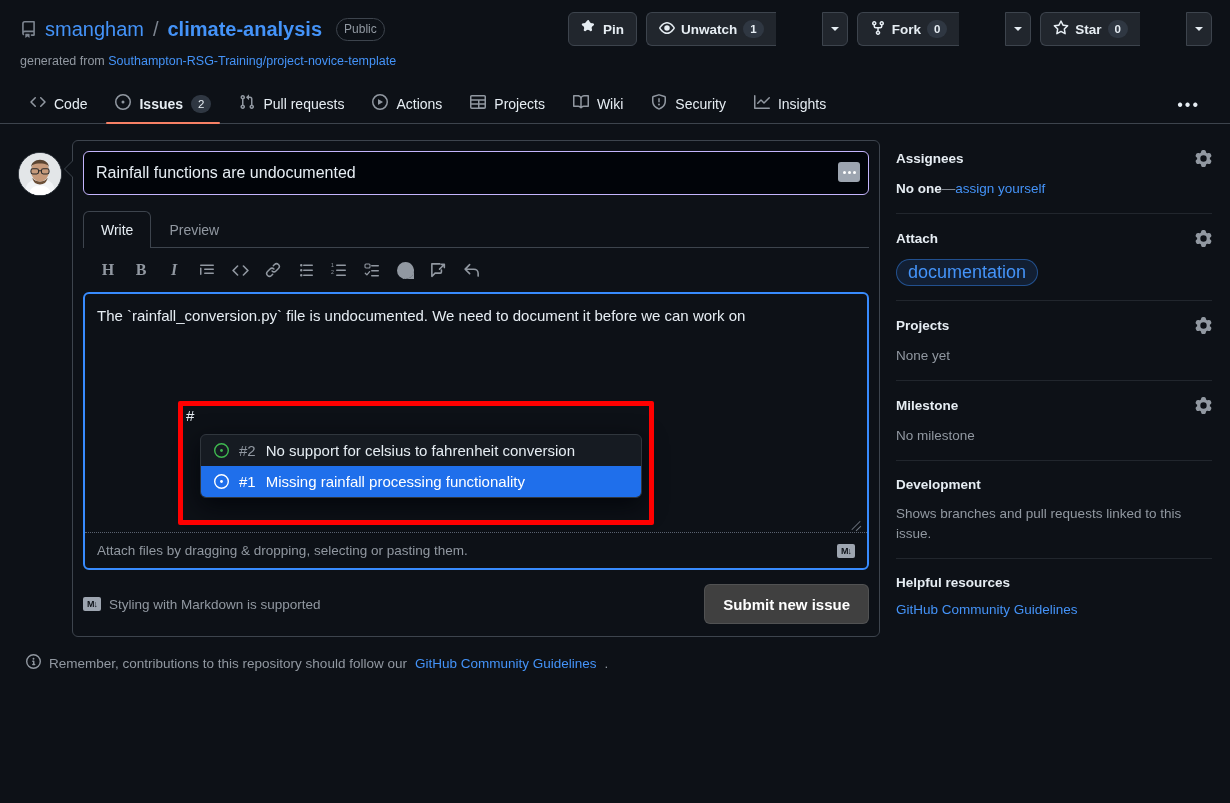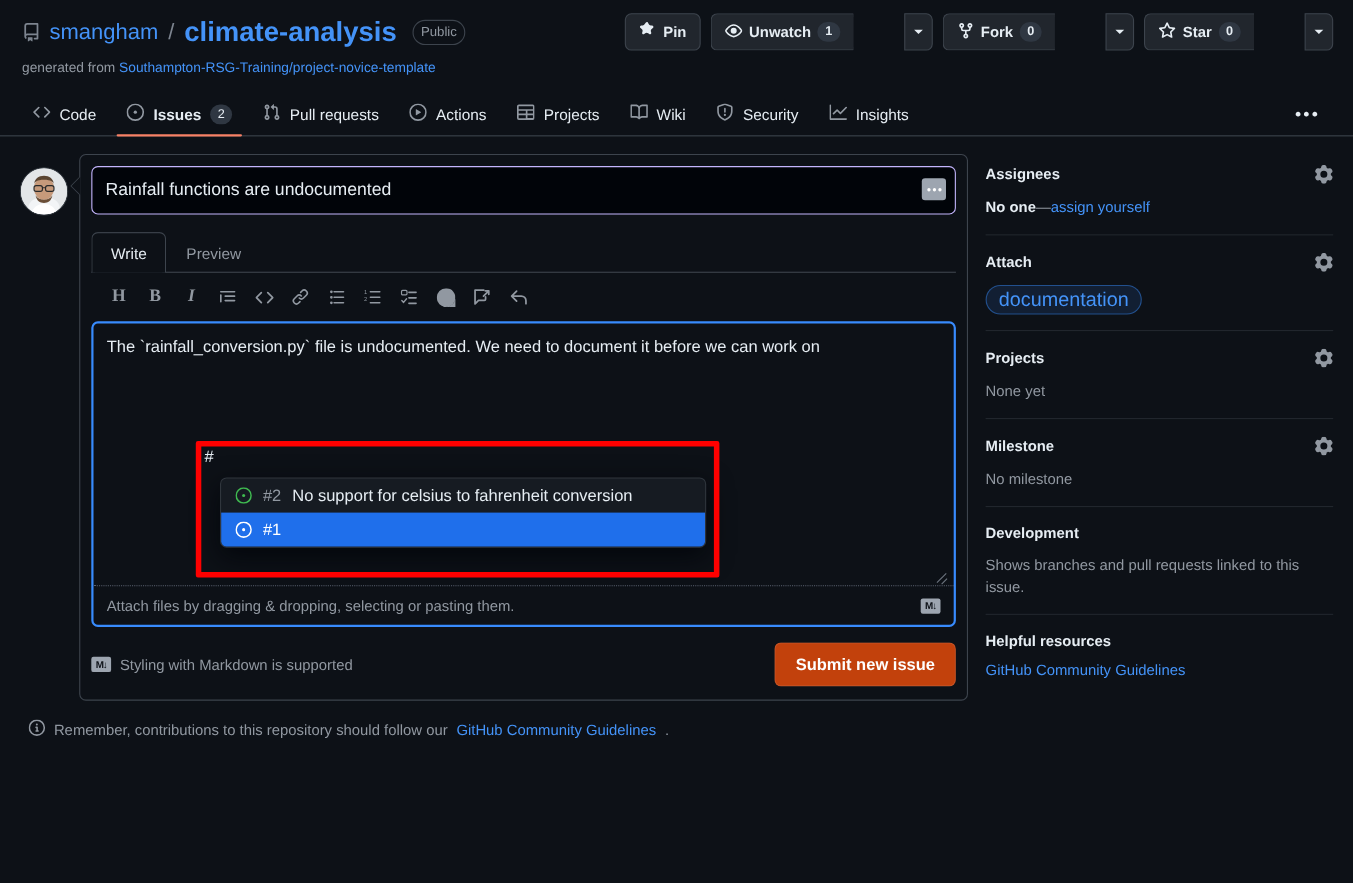--- a/index.html
+++ b/index.html
@@ -12,21 +12,21 @@
     overflow: hidden;
   }
   .page { position: relative; width: 1230px; height: 617px; }
 
   
   .repo-header { padding: 12px 20px 0 20px; }
   .repo-title-row { display: flex; align-items: center; gap: 8px; height: 34px; }
   .repo-icon { color: #7d8590; flex: 0 0 auto; display: flex; align-items: center; }
   .repo-owner { color: #4493f8; font-size: 20px; text-decoration: none; }
   .repo-sep { color: #7d8590; font-size: 20px; margin: 0 1px; }
-  .repo-name { color: #4493f8; font-size: 25px; font-weight: bold; text-decoration: none; }
+  .repo-name { color: #4493f8; font-size: 20px; font-weight: bold; text-decoration: none; }
   .visibility-badge {
     margin-left: 6px; font-size: 12px; color: #9198a1;
     border: 1px solid #3d444d; border-radius: 2em; padding: 1px 7px 2px 7px;
     line-height: 18px;
   }
   .generated-from { font-size: 12.5px; color: #9198a1; margin-top: 8px; }
   .generated-from a { color: #4493f8; text-decoration: none; }
 
   
   .actions { position: absolute; top: 12px; right: 18px; display: flex; gap: 9px; align-items: flex-start; }
@@ -146,21 +146,21 @@
     display: inline-flex; align-items: center; justify-content: center;
     width: 18px; height: 14px; background: #9da5b0; border-radius: 2px;
     color: #0d1117; font-size: 9px; font-weight: bold; letter-spacing: -1px;
     font-family: "Liberation Sans", sans-serif;
   }
 
   
   .composer-footer { display: flex; align-items: center; justify-content: space-between; margin-top: 14px; }
   .md-support { display: flex; align-items: center; gap: 8px; font-size: 13.5px; color: #9198a1; cursor: pointer; }
   .submit-btn {
-    background: #c2410c; border: 1px solid rgba(240,246,252,0.1); border-radius: 6px;
+    background: #404040; border: 1px solid rgba(240,246,252,0.1); border-radius: 6px;
     color: #ffffff; font-size: 15px; font-weight: 600; padding: 0 18px; height: 40px;
     cursor: pointer; font-family: "Liberation Sans", sans-serif;
   }
   .remember-note { display: flex; align-items: center; gap: 8px; font-size: 13.5px; color: #9198a1; margin: 17px 0 0 8px; }
   .remember-note a { color: #4493f8; text-decoration: none; }
   .remember-note svg { fill: #9198a1; flex: 0 0 auto; }
 
   
   .annot-box {
     position: absolute; left: 178px; top: 401px; width: 476px; height: 124px;
@@ -561,17 +561,18 @@
       <span>No support for celsius to fahrenheit conversion</span>
     </div>
     <div class="suggest-item selected">
       <span class="issue-dot">
         <svg width="15" height="15" viewBox="0 0 16 16">
             <path fill="#ffffff" d="M8 9.5a1.5 1.5 0 1 0 0-3 1.5 1.5 0 0 0 0 3Z"></path>
             <path fill="#ffffff" d="M8 0a8 8 0 1 1 0 16A8 8 0 0 1 8 0ZM1.5 8a6.5 6.5 0 1 0 13 0 6.5 6.5 0 0 0-13 0Z"></path>
           </svg>
       </span>
       <span class="suggest-num">#1</span>
+      <span>Missing rainfall processing functionality</span>
     </div>
   </div>
 
   <div class="annot-box"></div>
 </div>
 
 </body></html>

